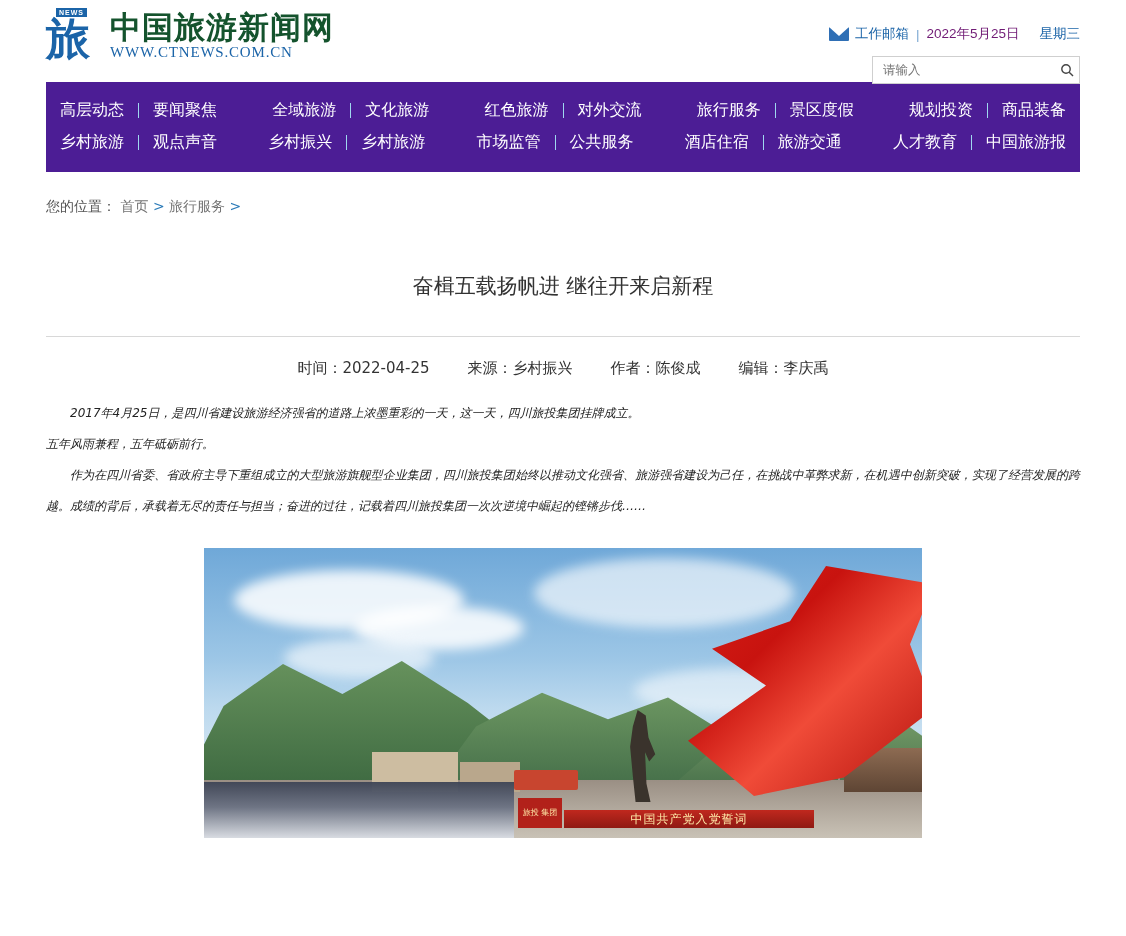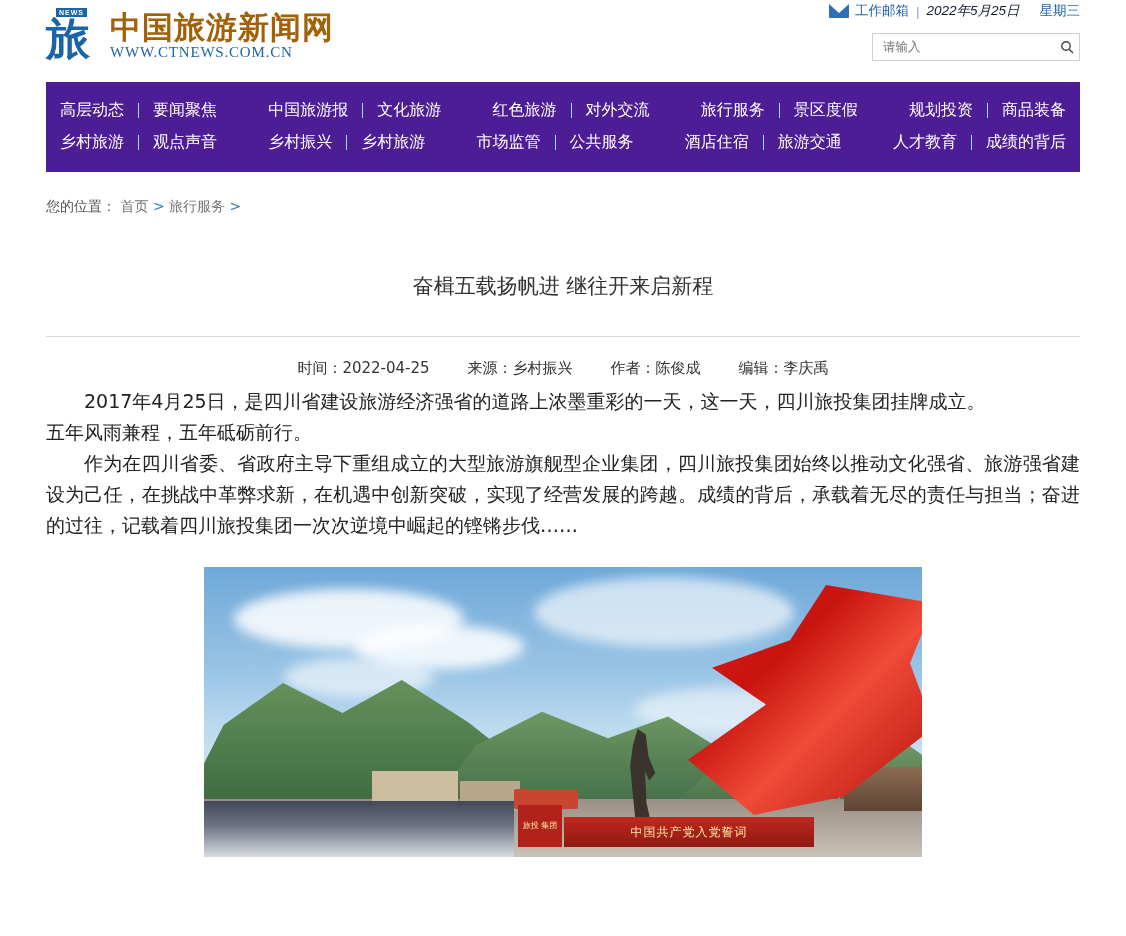--- a/index.html
+++ b/index.html
@@ -49,34 +49,34 @@
     font-size: 44px;
     line-height: 46px;
     color: #1b64a8;
     font-weight: bold;
     font-family: "DejaVu Sans", sans-serif;
   }
   .logo-text { line-height: 1.05; }
   .logo-title {
     font-size: 31px;
     font-weight: bold;
-    color: #a16207;
+    color: #14532d;
     letter-spacing: 1px;
     font-family: "DejaVu Sans", sans-serif;
   }
   .logo-url {
     font-size: 15px;
     color: #1b64a8;
     letter-spacing: 0.8px;
     font-family: "Liberation Serif", serif;
     margin-top: 2px;
   }
 
   .header-right {
-    padding-top: 0;
+    padding-top: 23px;
     display: flex;
     flex-direction: column;
     align-items: flex-end;
   }
   .header-meta {
     display: flex;
     align-items: center;
     font-size: 13.5px;
     color: #1b64a8;
     height: 22px;
@@ -92,21 +92,21 @@
   .mail-icon:before {
     content: "";
     position: absolute;
     top: 0; left: 0;
     width: 0; height: 0;
     border-left: 10px solid transparent;
     border-right: 10px solid transparent;
     border-top: 9px solid #ffffff;
   }
   .header-meta .sep { margin: 0 7px; color: #7aa7d2; }
-  .header-meta .date { color: #0f172a; font-style: italic; }
+  .header-meta .date { color: #701a75; }
   .header-meta .weekday { color: #1b64a8; margin-left: 20px; }
 
   .search-box {
     margin-top: 11px;
     width: 208px;
     height: 28px;
     border: 1px solid #cfcfcf;
     display: flex;
     align-items: center;
     background: #fff;
@@ -197,26 +197,27 @@
     display: flex;
     justify-content: center;
     align-items: center;
     gap: 38px;
     margin-top: 22px;
     font-size: 15px;
     color: #333;
     font-family: "DejaVu Sans", sans-serif;
   }
   .body-text {
-    margin-top: 8px;
-    font-size: 19px;
+    margin-top: 20px;
+    font-size: 12px;
     line-height: 31px;
     color: #222;
     font-family: "DejaVu Sans", sans-serif;
     text-align: justify;
+    font-style: italic;
   }
   .body-text p { margin: 0; }
   .indent { text-indent: 2em; }
 
   
   .photo-wrap {
     margin-top: 26px;
     display: flex;
     justify-content: center;
   }
@@ -282,36 +283,36 @@
   .statue {
     position: absolute;
     bottom: 36px; left: 420px;
     width: 34px; height: 92px;
     background: #3a332c;
     clip-path: polygon(40% 0%, 64% 6%, 72% 30%, 92% 48%, 74% 56%, 62% 46%, 66% 80%, 78% 100%, 34% 100%, 26% 72%, 18% 40%, 26% 18%);
   }
   .pedestal {
     position: absolute;
     bottom: 10px; left: 360px;
-    width: 250px; height: 30px;
+    width: 250px; height: 18px;
     background: linear-gradient(180deg,#c0281e,#8f1a13);
     display: flex;
     align-items: center;
     justify-content: center;
   }
   .pedestal-text {
     color: #ffe9a8;
     font-size: 12px;
     letter-spacing: 1px;
     font-family: "DejaVu Sans", sans-serif;
   }
   .emblem {
     position: absolute;
     bottom: 10px; left: 314px;
-    width: 44px; height: 42px;
+    width: 44px; height: 30px;
     background: #b2211a;
     color: #ffe9a8;
     font-size: 8px;
     display: flex;
     align-items: center;
     justify-content: center;
     text-align: center;
     line-height: 1.1;
     font-family: "DejaVu Sans", sans-serif;
   }
@@ -377,73 +378,73 @@
 
 <div class="nav">
   <div class="nav-row">
     <div class="nav-group">
       <a class="nav-item" href="#">高层动态</a>
       <span class="nav-div"></span>
       <a class="nav-item" href="#">要闻聚焦</a>
     </div>
     <span class="nav-gap"></span>
     <div class="nav-group">
+      <a class="nav-item" href="#">全域旅游</a>
+      <span class="nav-div"></span>
+      <a class="nav-item" href="#">文化旅游</a>
+    </div>
+    <span class="nav-gap"></span>
+    <div class="nav-group">
+      <a class="nav-item" href="#">红色旅游</a>
+      <span class="nav-div"></span>
+      <a class="nav-item" href="#">对外交流</a>
+    </div>
+    <span class="nav-gap"></span>
+    <div class="nav-group">
+      <a class="nav-item" href="#">旅行服务</a>
+      <span class="nav-div"></span>
+      <a class="nav-item" href="#">景区度假</a>
+    </div>
+    <span class="nav-gap"></span>
+    <div class="nav-group">
+      <a class="nav-item" href="#">规划投资</a>
+      <span class="nav-div"></span>
+      <a class="nav-item" href="#">商品装备</a>
+    </div>
+  </div>
+
+  <div class="nav-row">
+    <div class="nav-group">
+      <a class="nav-item" href="#">乡村旅游</a>
+      <span class="nav-div"></span>
+      <a class="nav-item" href="#">观点声音</a>
+    </div>
+    <span class="nav-gap"></span>
+    <div class="nav-group">
+      <a class="nav-item" href="#">乡村振兴</a>
+      <span class="nav-div"></span>
+      <a class="nav-item" href="#">乡村旅游</a>
+    </div>
+    <span class="nav-gap"></span>
+    <div class="nav-group">
+      <a class="nav-item" href="#">市场监管</a>
+      <span class="nav-div"></span>
+      <a class="nav-item" href="#">公共服务</a>
+    </div>
+    <span class="nav-gap"></span>
+    <div class="nav-group">
+      <a class="nav-item" href="#">酒店住宿</a>
+      <span class="nav-div"></span>
+      <a class="nav-item" href="#">旅游交通</a>
+    </div>
+    <span class="nav-gap"></span>
+    <div class="nav-group">
+      <a class="nav-item" href="#">人才教育</a>
+      <span class="nav-div"></span>
       <a class="nav-item" href="#">中国旅游报</a>
-      <span class="nav-div"></span>
-      <a class="nav-item" href="#">文化旅游</a>
-    </div>
-    <span class="nav-gap"></span>
-    <div class="nav-group">
-      <a class="nav-item" href="#">红色旅游</a>
-      <span class="nav-div"></span>
-      <a class="nav-item" href="#">对外交流</a>
-    </div>
-    <span class="nav-gap"></span>
-    <div class="nav-group">
-      <a class="nav-item" href="#">旅行服务</a>
-      <span class="nav-div"></span>
-      <a class="nav-item" href="#">景区度假</a>
-    </div>
-    <span class="nav-gap"></span>
-    <div class="nav-group">
-      <a class="nav-item" href="#">规划投资</a>
-      <span class="nav-div"></span>
-      <a class="nav-item" href="#">商品装备</a>
-    </div>
-  </div>
-
-  <div class="nav-row">
-    <div class="nav-group">
-      <a class="nav-item" href="#">乡村旅游</a>
-      <span class="nav-div"></span>
-      <a class="nav-item" href="#">观点声音</a>
-    </div>
-    <span class="nav-gap"></span>
-    <div class="nav-group">
-      <a class="nav-item" href="#">乡村振兴</a>
-      <span class="nav-div"></span>
-      <a class="nav-item" href="#">乡村旅游</a>
-    </div>
-    <span class="nav-gap"></span>
-    <div class="nav-group">
-      <a class="nav-item" href="#">市场监管</a>
-      <span class="nav-div"></span>
-      <a class="nav-item" href="#">公共服务</a>
-    </div>
-    <span class="nav-gap"></span>
-    <div class="nav-group">
-      <a class="nav-item" href="#">酒店住宿</a>
-      <span class="nav-div"></span>
-      <a class="nav-item" href="#">旅游交通</a>
-    </div>
-    <span class="nav-gap"></span>
-    <div class="nav-group">
-      <a class="nav-item" href="#">人才教育</a>
-      <span class="nav-div"></span>
-      <a class="nav-item" href="#">成绩的背后</a>
     </div>
   </div>
 </div>
 
 <div class="breadcrumb">
   <span>您的位置：</span>
   <a href="#">首页</a>
   <span class="arrow">&gt;</span>
   <a href="#">旅行服务</a>
   <span class="arrow">&gt;</span>

